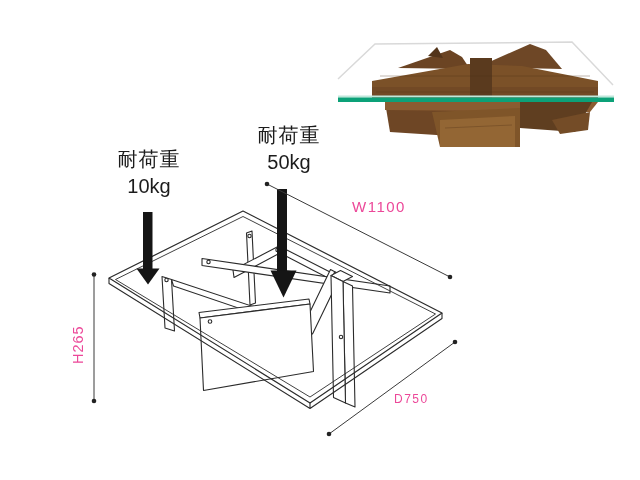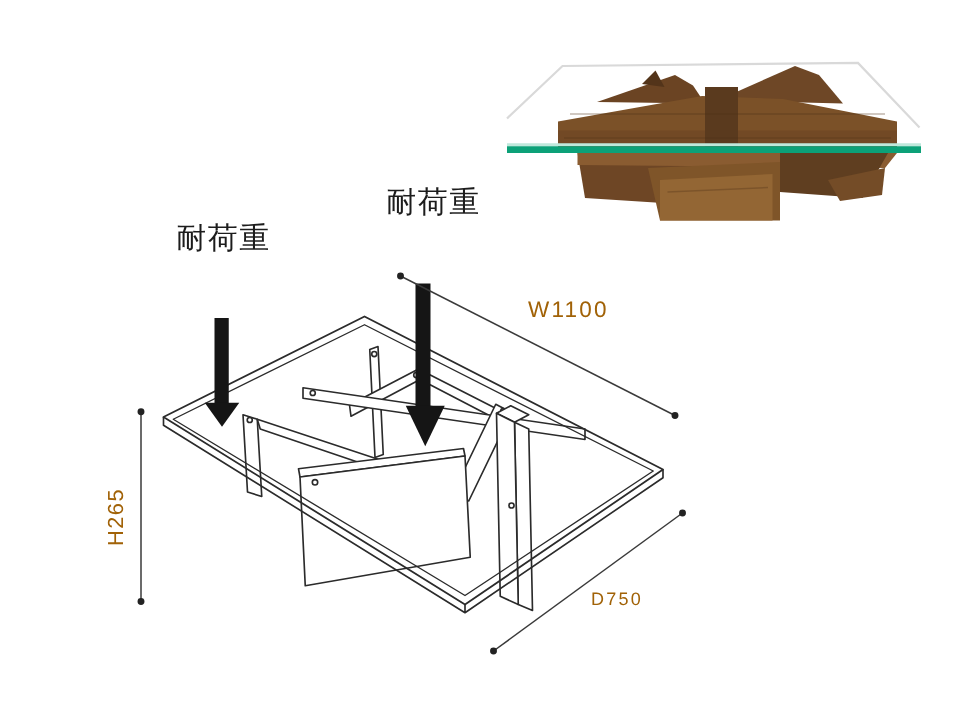--- a/index.html
+++ b/index.html
@@ -7,21 +7,21 @@
     position:relative;width:640px;height:480px;background:#ffffff;overflow:hidden;
     font-family:"Liberation Sans",sans-serif;color:#1f1f1f;
   }
   .stage svg{position:absolute;left:0;top:0;}
   .load-label{
     position:absolute;text-align:center;font-size:20px;line-height:27px;
     color:#1c1c1c;letter-spacing:1px;
   }
   .load-label .val{letter-spacing:0;}
   .dim-label{
-    position:absolute;font-size:15px;color:#a16207;letter-spacing:1.5px;white-space:nowrap;
+    position:absolute;font-size:15px;color:#ec4899;letter-spacing:1.5px;white-space:nowrap;
   }
   .dim-label.vert{
     writing-mode:vertical-rl;transform:rotate(180deg);letter-spacing:1px;font-size:14.5px;
   }
 </style>
 </head>
 <body>
 
 <div class="stage">
 
@@ -117,24 +117,26 @@
       <g>
         <line x1="455" y1="342" x2="329" y2="434"></line>
         <circle cx="455" cy="342" r="2.3" fill="#222" stroke="none"></circle>
         <circle cx="329" cy="434" r="2.3" fill="#222" stroke="none"></circle>
       </g>
     </g>
   </svg>
 
   <div class="load-label" style="left:86px;top:146px;width:126px;">
     <div>耐荷重</div>
+    <div class="val">10kg</div>
   </div>
 
   <div class="load-label" style="left:226px;top:122px;width:126px;">
     <div>耐荷重</div>
+    <div class="val">50kg</div>
   </div>
 
   <span class="dim-label" style="left:352px;top:198px;">W1100</span>
 
   <span class="dim-label vert" style="left:70px;top:320px;height:44px;">H265</span>
 
   <span class="dim-label" style="left:394px;top:392px;font-size:12px;">D750</span>
 
 </div>
 

